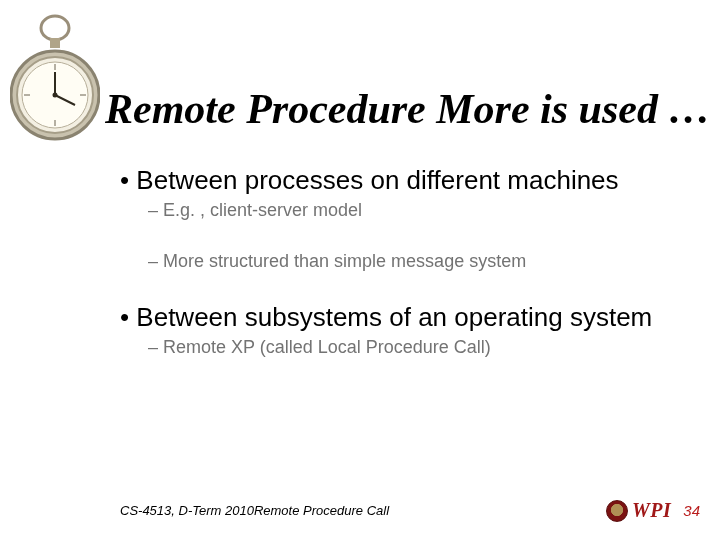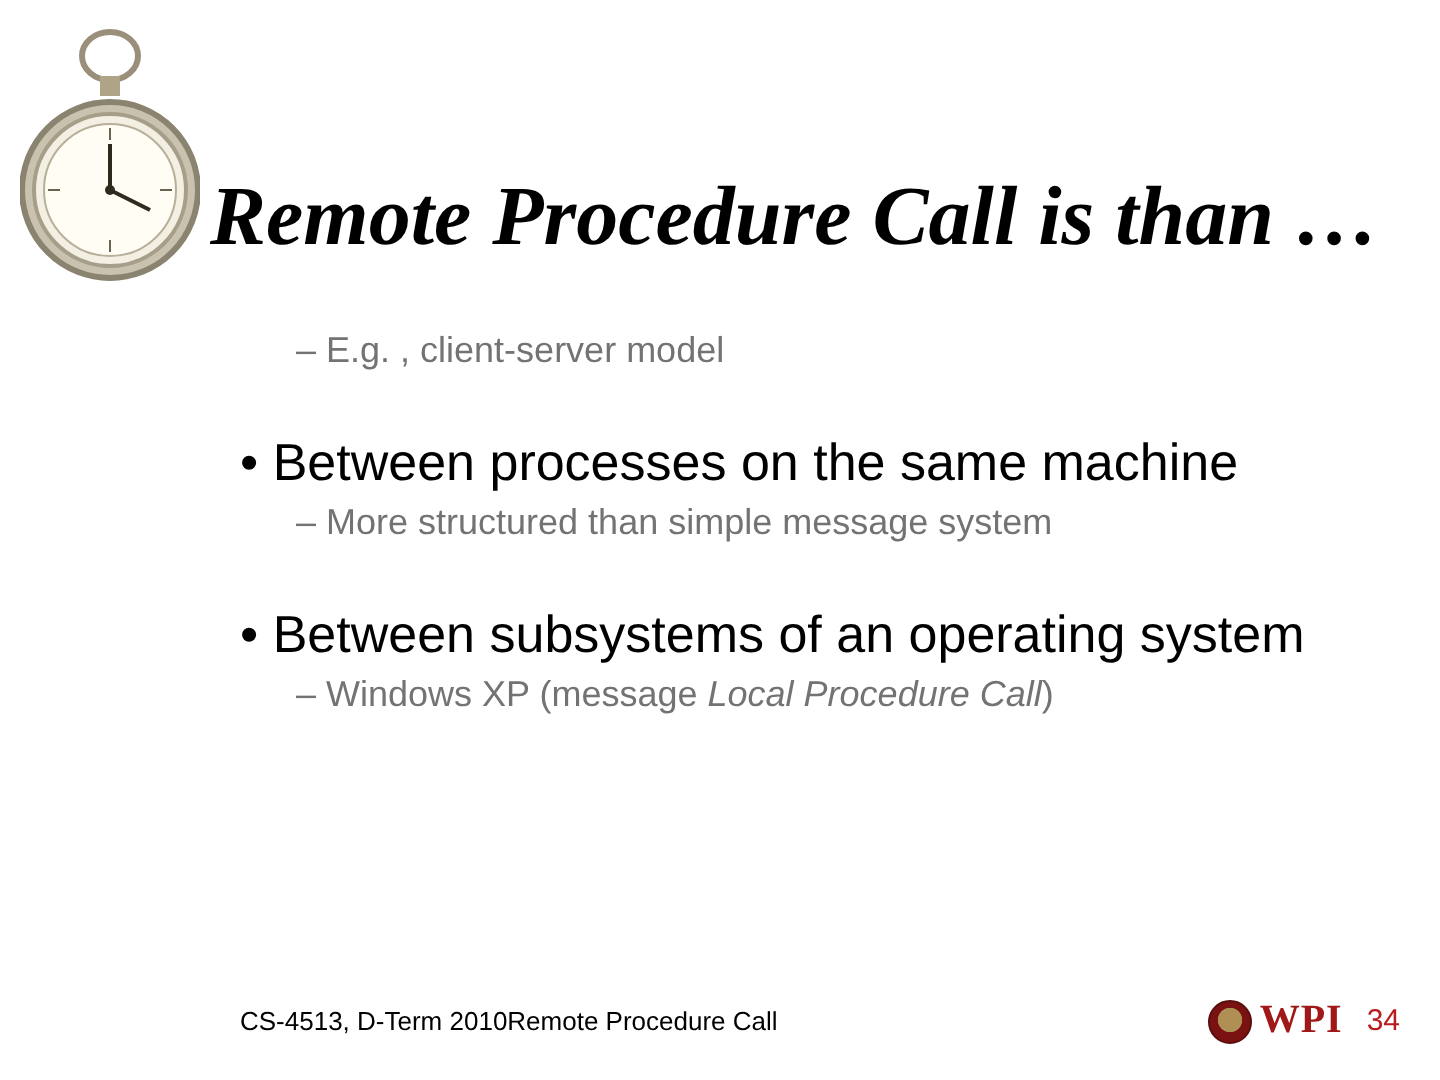--- a/index.html
+++ b/index.html
@@ -47,30 +47,31 @@
   .sub {
     font-size: 18px;
     color: #737373;
     padding-left: 46px;
     text-indent: -18px;
     margin-bottom: 30px;
   }
   .sub::before {
     content: "– ";
   }
-  .italic { font-style: italic; }
+  .italic { }
   .footer {
     position: absolute;
     bottom: 18px;
     left: 120px;
     right: 20px;
     display: flex;
     align-items: center;
     font-size: 13px;
     color: #000;
+    font-style: italic;
   }
   .footer-left { flex: 0 0 auto; }
   .footer-center { flex: 1; text-align: left; }
   .footer-right { flex: 0 0 auto; display: flex; align-items: center; gap: 12px; justify-content: flex-end; }
   .wpi-logo {
     display: flex;
     align-items: center;
     gap: 4px;
   }
   .wpi-seal {
@@ -107,31 +108,31 @@
       <line x1="45" y1="110" x2="45" y2="116"></line>
       <line x1="14" y1="85" x2="20" y2="85"></line>
       <line x1="70" y1="85" x2="76" y2="85"></line>
     </g>
     <line x1="45" y1="85" x2="45" y2="62" stroke="#2f2a1e" stroke-width="2"></line>
     <line x1="45" y1="85" x2="65" y2="95" stroke="#2f2a1e" stroke-width="2"></line>
     <circle cx="45" cy="85" r="2.5" fill="#2f2a1e"></circle>
   </svg>
 </div>
 
-<h1 class="title">Remote Procedure Call is than …</h1>
+<h1 class="title">Remote Procedure More is used …</h1>
 
 <div class="content">
+  <div class="bullet">Between processes on different machines</div>
   <div class="sub">E.g. , client-server model</div>
 
-  <div class="bullet">Between processes on the same machine</div>
   <div class="sub">More structured than simple message system</div>
 
   <div class="bullet">Between subsystems of an operating system</div>
   <div class="sub">
-    <span>Windows XP (message </span><span class="italic">Local Procedure Call</span><span>)</span>
+    <span>Remote XP (called </span><span class="italic">Local Procedure Call</span><span>)</span>
   </div>
 </div>
 
 <div class="footer">
   <div class="footer-left">CS-4513, D-Term 2010</div>
   <div class="footer-center">Remote Procedure Call</div>
   <div class="footer-right">
     <div class="wpi-logo">
       <div class="wpi-seal"></div>
       <div class="wpi-text">WPI</div>

